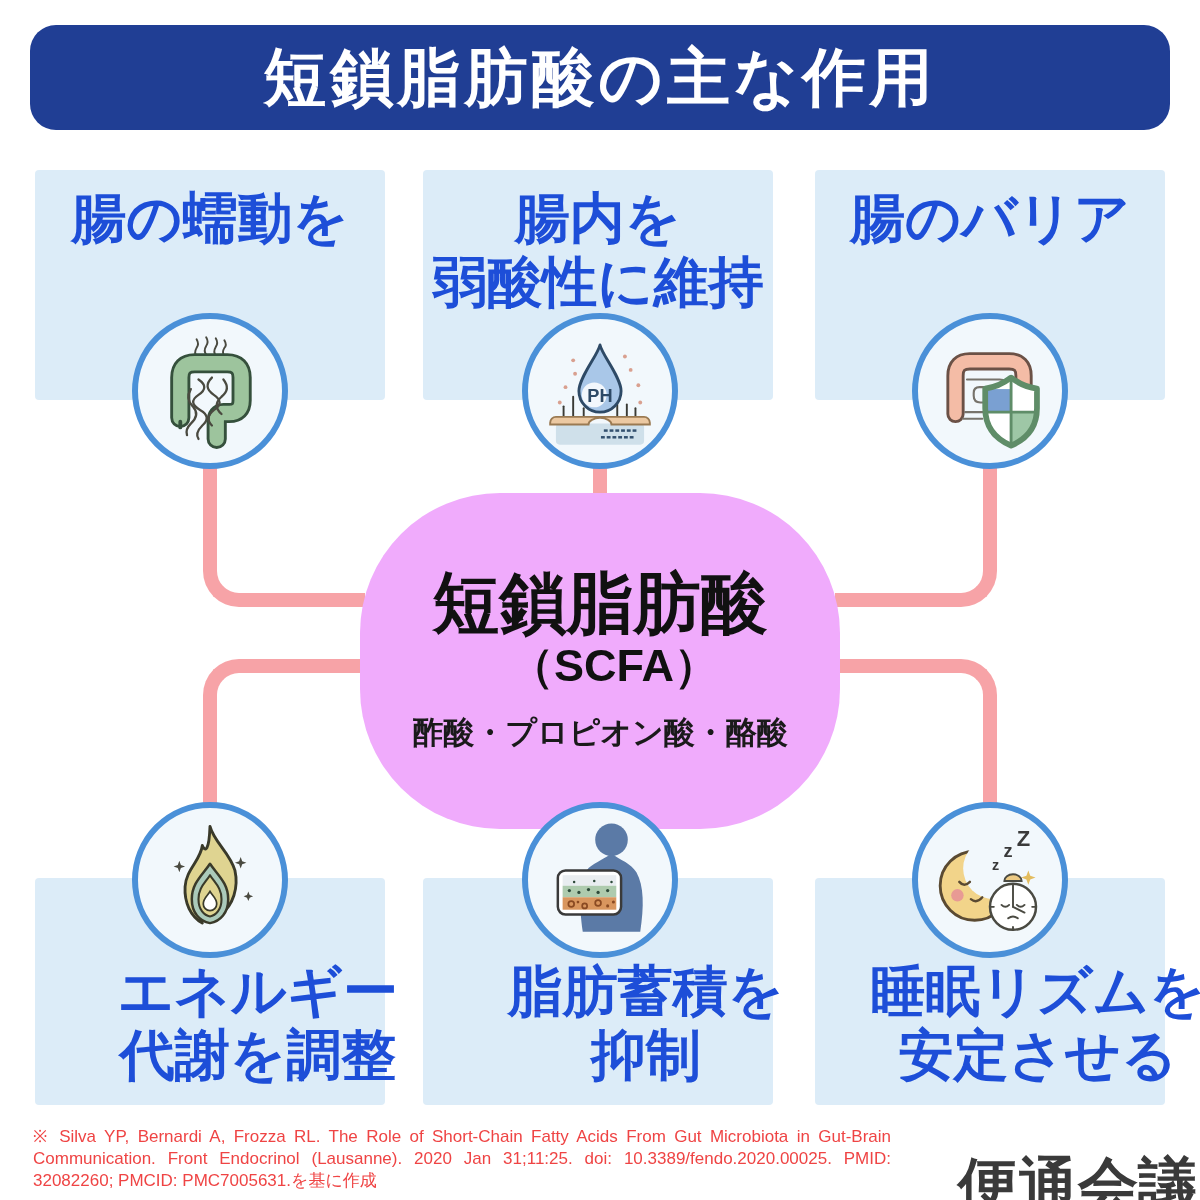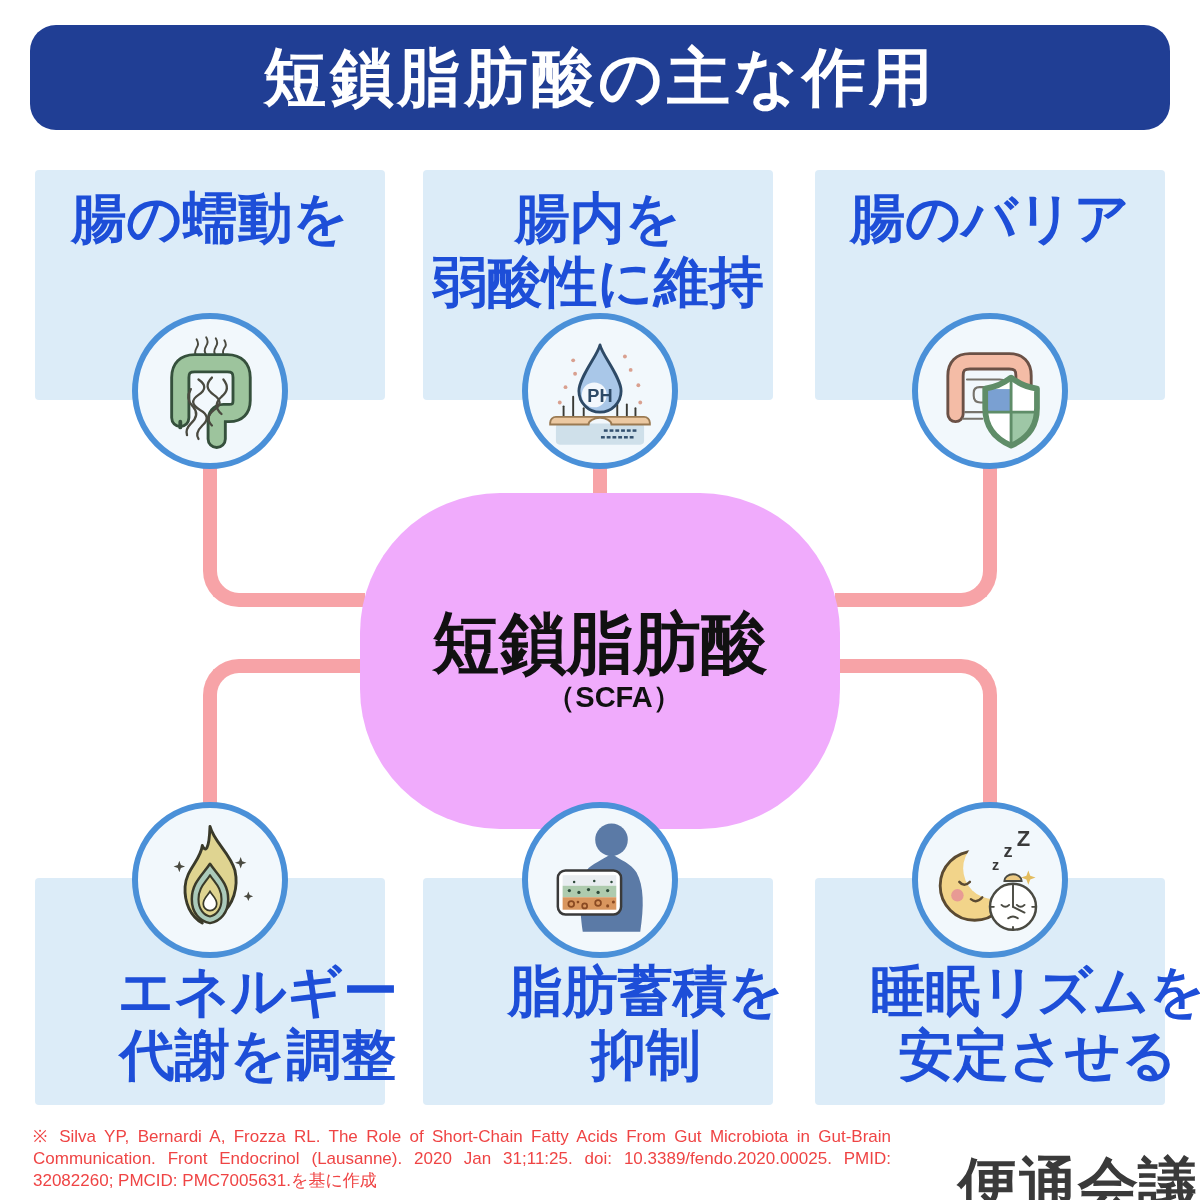--- a/index.html
+++ b/index.html
@@ -37,21 +37,21 @@
   .conn.rb{left:835px;top:659px;height:156px;border-right-width:14px;border-top-width:14px;border-top-right-radius:36px;}
   .conn.tc{left:593px;top:455px;height:48px;}
   .conn.bc{left:593px;top:763px;height:52px;}
   
   .capsule{
     position:absolute;left:360px;top:493px;width:480px;height:336px;z-index:2;
     background:#f0abfc;border-radius:140px;
     display:flex;flex-direction:column;align-items:center;justify-content:center;
   }
   .capsule-title{font-size:67px;font-weight:900;color:#111111;line-height:1.05;}
-  .capsule-sub{font-size:29px;font-weight:900;color:#111111;line-height:1.15;margin-top:2px;margin-left:28px;}
+  .capsule-sub{font-size:45px;font-weight:900;color:#111111;line-height:1.15;margin-top:2px;margin-left:28px;}
   .capsule-components{font-size:31px;font-weight:700;color:#1a1a1a;margin-top:20px;}
   
   .icon-circle{
     position:absolute;width:144px;height:144px;box-sizing:content-box;z-index:3;
     background:#f2f8fc;border:6px solid #4a90d8;border-radius:50%;
     display:flex;align-items:center;justify-content:center;overflow:hidden;
   }
   .icon-circle svg{width:138px;height:138px;display:block;}
   .row-top{top:313px;} .row-bottom{top:802px;}
   .cc-l{left:132px;} .cc-c{left:522px;} .cc-r{left:912px;}
@@ -112,20 +112,21 @@
   <div class="conn elbow lt"></div>
   <div class="conn elbow lb"></div>
   <div class="conn elbow rt"></div>
   <div class="conn elbow rb"></div>
   <div class="conn v tc"></div>
   <div class="conn v bc"></div>
 
   <div class="capsule">
     <div class="capsule-title">短鎖脂肪酸</div>
     <div class="capsule-sub">（SCFA）</div>
+    <div class="capsule-components">酢酸・プロピオン酸・酪酸</div>
   </div>
 
   <div class="icon-circle row-top cc-l">
     <svg viewBox="0 0 144 144">
       <g stroke="#4a4a40" stroke-width="2" fill="none" stroke-linecap="round">
         <path d="M58,18 q3,5 0,9 q-3,5 0,9"></path>
         <path d="M68,16 q3,5 0,9 q-3,5 0,9"></path>
         <path d="M78,17 q3,5 0,9 q-3,5 0,9"></path>
         <path d="M87,19 q3,5 0,8 q-3,5 0,8"></path>
       </g>

